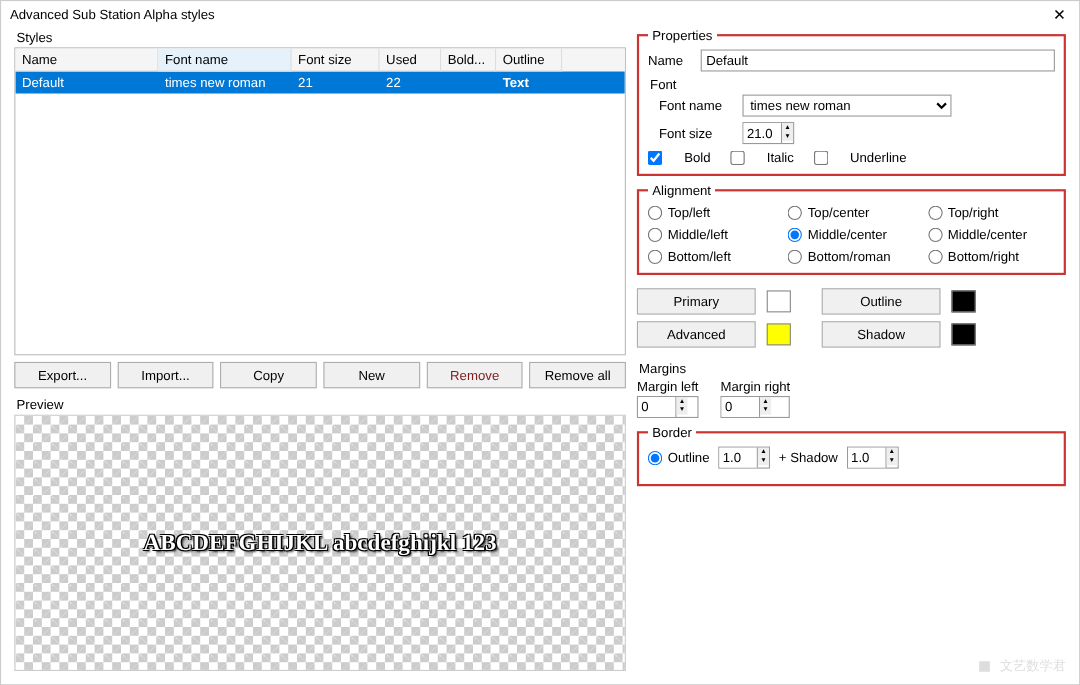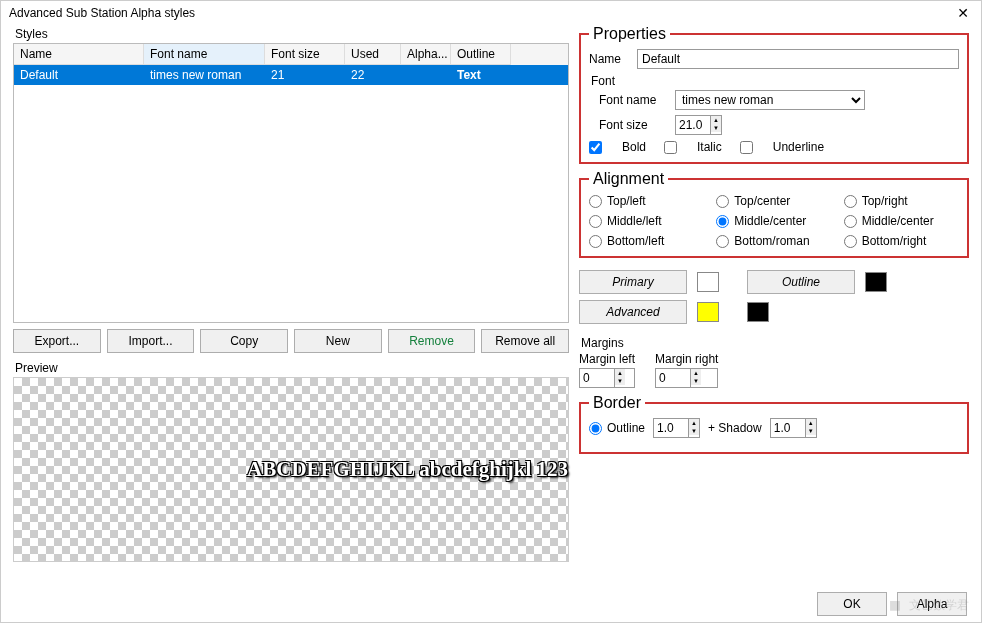--- a/index.html
+++ b/index.html
@@ -7,50 +7,50 @@
 .window { width: 982px; height: 623px; border: 1px solid #ccc; position: relative; display: flex; flex-direction: column; }
 .titlebar { display: flex; justify-content: space-between; align-items: center; padding: 4px 8px; }
 .title { font-size: 12px; }
 .close-x { cursor: pointer; font-size: 14px; padding: 0 4px; }
 .content { flex: 1; display: flex; padding: 0 12px 8px 12px; gap: 10px; }
 .left-col { flex: 1; display: flex; flex-direction: column; gap: 6px; }
 .right-col { width: 390px; display: flex; flex-direction: column; gap: 6px; }
 
 fieldset { border: 1px solid #ccc; padding: 6px 8px 8px 8px; margin: 0; }
 fieldset.hl { border: 2px solid #c33; }
-legend { padding: 0 4px; font-size: 16px; }
+legend { padding: 0 4px; font-size: 12px; }
 
 .styles-table { border: 1px solid #bbb; height: 280px; background: #fff; overflow: hidden; }
 .tbl-head { display: flex; background: #f5f5f5; }
 .tbl-head .col { border-right: 1px solid #ddd; border-bottom: 1px solid #ddd; padding: 3px 6px; overflow: hidden; white-space: nowrap; }
 .tbl-head .col.sel { background: #e5f1fb; }
 .tbl-row { display: flex; background: #b7d3ff; }
 .tbl-row.sel { background: #0078d7; color: #fff; }
 .tbl-row .cell { padding: 3px 6px; overflow: hidden; white-space: nowrap; }
 .c-name { width: 130px; }
 .c-font { width: 121px; }
 .c-size { width: 80px; }
 .c-used { width: 56px; }
 .c-prim { width: 50px; }
 .c-out  { width: 60px; }
 
 .btn-row { display: flex; gap: 6px; }
 .btn { flex: 1; background: #f0f0f0; border: 1px solid #adadad; padding: 4px 0; text-align: center; cursor: pointer; }
-.btn.disabled { color: #15803d; }
+.btn.disabled { color: #7f1d1d; }
 .btn.fixed { flex: none; width: 70px; }
 
-.preview { border: 1px solid #ccc; height: 185px; margin-top: 2px; position: relative; 
+.preview { border: 1px solid #ccc; height: 233px; margin-top: 2px; position: relative; 
   background-image: 
     linear-gradient(45deg,#ccc 25%,transparent 25%),
     linear-gradient(-45deg,#ccc 25%,transparent 25%),
     linear-gradient(45deg,transparent 75%,#ccc 75%),
     linear-gradient(-45deg,transparent 75%,#ccc 75%);
   background-size: 16px 16px;
   background-position: 0 0, 0 8px, 8px -8px, -8px 0;
-  display: flex; align-items: center; justify-content: flex-end;
+  display: flex; align-items: center; justify-content: center;
 }
 .preview-text { font-family: "Times New Roman", serif; font-size: 21px; font-weight: bold; color: #fff; 
   text-shadow: -1px -1px 0 #000,1px -1px 0 #000,-1px 1px 0 #000,1px 1px 0 #000,2px 2px 2px rgba(0,0,0,0.8); }
 
 .form-row { display: flex; align-items: center; gap: 6px; margin-bottom: 5px; }
 .form-row label.lbl { width: 70px; }
 input[type="text"].inp { border: 1px solid #999; padding: 2px 4px; }
 .name-inp { flex: 1; }
 select.sel { border: 1px solid #999; padding: 1px 2px; width: 190px; background:#fff; }
 .spin { display: inline-flex; border: 1px solid #999; }
@@ -59,21 +59,21 @@
 .spin .arrows span { font-size: 6px; line-height: 6px; padding: 1px 2px; cursor: pointer; background:#eee;}
 .check-row { display: flex; gap: 18px; margin-top:4px;}
 .check-row label { display:flex; align-items:center; gap:20px; }
 .check-row input[type=checkbox]{margin:0;}
 
 .align-grid { display: grid; grid-template-columns: repeat(3,1fr); gap: 6px 12px; }
 .radio-item { display:flex; align-items:center; gap:5px; }
 .radio-item input{margin:0;}
 
 .colors-body { display:flex; flex-direction:column; gap:6px; padding:4px 0;}
-.color-row { display:flex; gap:28px;font-style:italic; }
+.color-row { display:flex; gap:28px; }
 .color-pair { display:flex; align-items:center; gap:10px; }
 .color-pair .btn { width:108px; flex:none; }
 .swatch { width:22px; height:20px; border:1px solid #888; }
 
 .margins-body { display:flex; gap:20px; }
 .m-col { display:flex; flex-direction:column; gap:2px; }
 
 .border-row { display:flex; align-items:center; gap:8px; margin-bottom:6px;}
 
 .footer { display:flex; justify-content:flex-end; gap:10px; padding:6px 14px; }
@@ -96,21 +96,21 @@
 
     <div class="left-col">
       <div class="grp">
         <div class="legend-like">Styles</div>
         <div class="styles-table">
           <div class="tbl-head">
             <div class="col c-name">Name</div>
             <div class="col c-font sel">Font name</div>
             <div class="col c-size">Font size</div>
             <div class="col c-used">Used</div>
-            <div class="col c-prim">Alpha...</div>
+            <div class="col c-prim">Bold...</div>
             <div class="col c-out">Outline</div>
           </div>
           <div class="tbl-row sel">
             <div class="cell c-name">Default</div>
             <div class="cell c-font">times new roman</div>
             <div class="cell c-size">21</div>
             <div class="cell c-used">22</div>
             <div class="cell c-prim"></div>
             <div class="cell c-out" style="font-weight:bold">Text</div>
           </div>
@@ -227,20 +227,21 @@
               <div class="btn">Outline</div>
               <div class="swatch" style="background:#000000"></div>
             </div>
           </div>
           <div class="color-row">
             <div class="color-pair">
               <div class="btn">Advanced</div>
               <div class="swatch" style="background:#ffff00"></div>
             </div>
             <div class="color-pair">
+              <div class="btn">Shadow</div>
               <div class="swatch" style="background:#000000"></div>
             </div>
           </div>
         </div>
       </div>
 
       <div class="grp">
         <div class="legend-like">Margins</div>
         <div class="margins-body">
           <div class="m-col">

